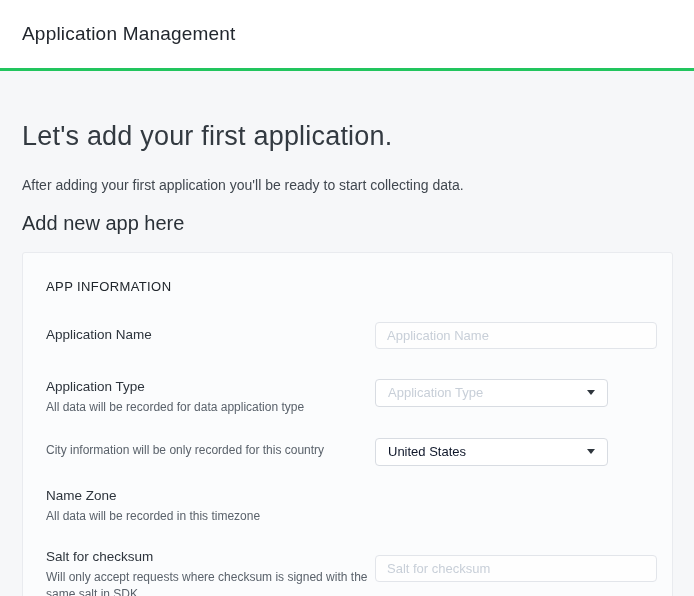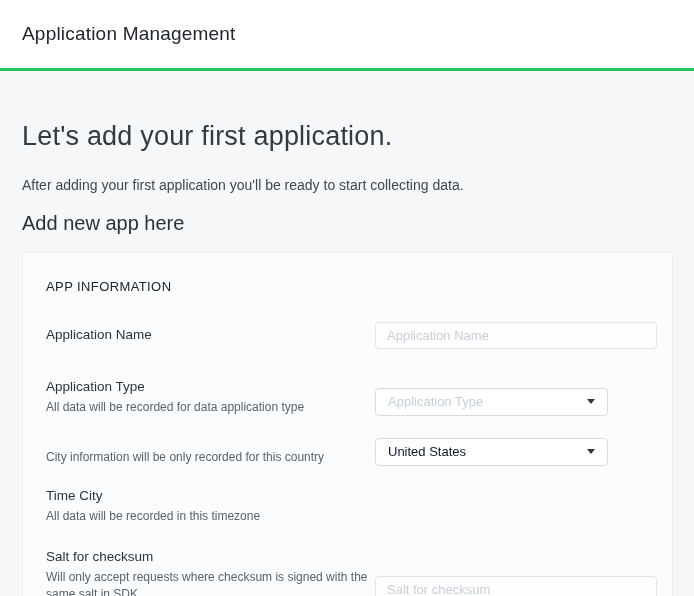--- a/index.html
+++ b/index.html
@@ -58,21 +58,21 @@
   }
   .group-label {
     font-size: 13px;
     font-weight: 500;
     color: #20262c;
     letter-spacing: 0.4px;
     height: 15px;
   }
   .row {
     display: flex;
-    align-items: flex-end;
+    align-items: flex-start;
   }
   .row.center { align-items: center; }
   .left-col {
     width: 329px;
     flex-shrink: 0;
   }
   .field-label {
     font-size: 13.5px;
     color: #2d343c;
     line-height: 1.2;
@@ -168,21 +168,21 @@
         <div class="field-help nowrap">City information will be only recorded for this country</div>
       </div>
       <div class="select-box">
         <span class="select-value">United States</span>
         <span class="caret-down"></span>
       </div>
     </div>
 
     <div class="row mt-row4">
       <div class="left-col">
-        <div class="field-label">Time City</div>
+        <div class="field-label">Name Zone</div>
         <div class="field-help nowrap">All data will be recorded in this timezone</div>
       </div>
     </div>
 
     <div class="row mt-row5">
       <div class="left-col">
         <div class="field-label">Salt for checksum</div>
         <div class="field-help">Will only accept requests where checksum is signed with the same salt in SDK</div>
       </div>
       <input class="text-input salt-offset" type="text" placeholder="Salt for checksum" style="">

